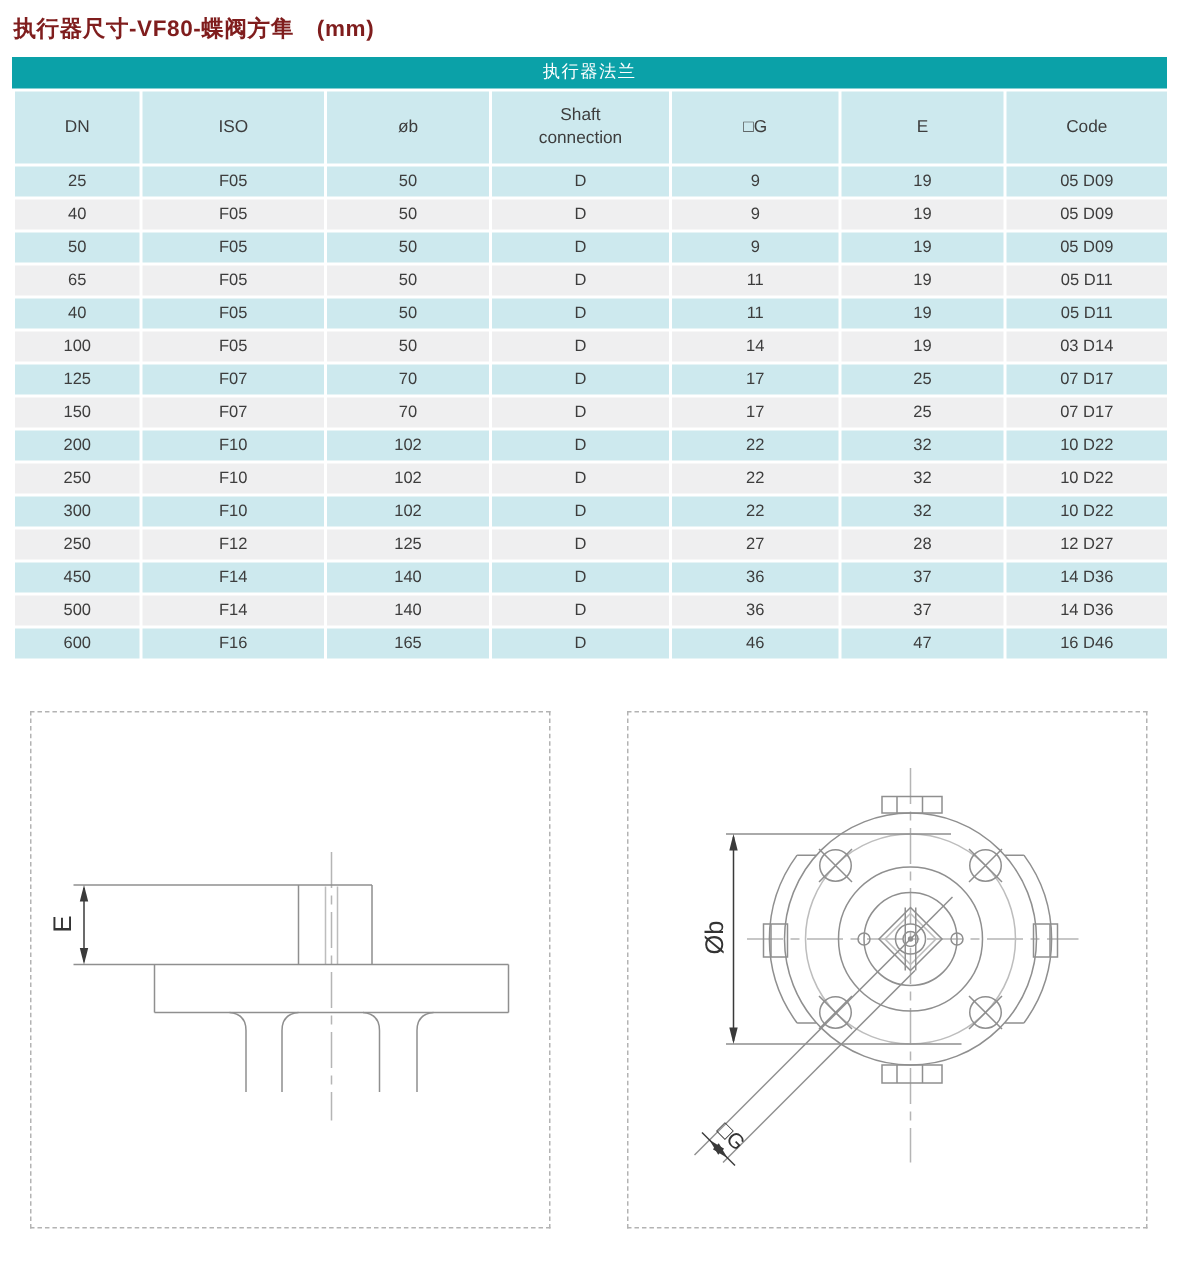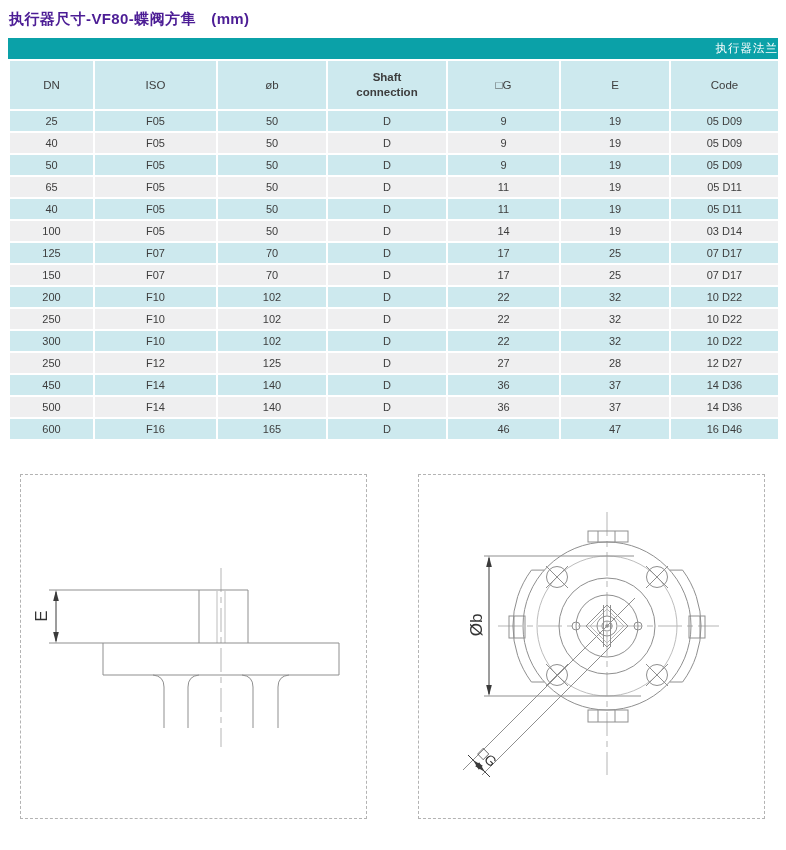--- a/index.html
+++ b/index.html
@@ -1,28 +1,28 @@
 <!DOCTYPE html>
 <html><head>
 <meta charset="utf-8">
 <style>
   html,body{margin:0;padding:0;background:#fff;}
   body{width:786px;height:850px;font-family:"Liberation Sans",sans-serif;overflow:hidden;}
   .page{padding:6px 8px 0 8px;}
-  .title{font-size:15px;font-weight:bold;color:#4c1d95;margin:4px 0 9px 1px;letter-spacing:.4px;}
+  .title{font-size:15px;font-weight:bold;color:#7f1d1d;margin:4px 0 9px 1px;letter-spacing:.4px;}
   .caption-bar{width:770px;height:21px;line-height:21px;background:#0BA1A8;color:#fff;
-    font-size:11.5px;text-align:right;letter-spacing:1px;}
+    font-size:11.5px;text-align:center;letter-spacing:1px;}
   table.flange{width:770px;border-collapse:separate;border-spacing:2px;table-layout:fixed;
     margin-top:0;}
   table.flange th{background:#CDE9EE;font-weight:normal;font-size:11.5px;color:#3d3d3d;
     height:48px;padding:0;text-align:center;}
   table.flange td{font-size:11px;color:#3d3d3d;text-align:center;height:18px;padding:1px 0;}
   tbody tr:nth-child(odd) td{background:#CDE9EE;}
   tbody tr:nth-child(even) td{background:#EFEFF0;}
-  .th-line{display:block;line-height:15px;font-weight:bold;}
+  .th-line{display:block;line-height:15px;}
   .drawings{display:flex;gap:51px;margin:33px 0 0 12px;}
   .draw-box{width:347px;height:345px;border:1px dashed #b3b3b3;box-sizing:border-box;background:#fff;}
   .draw-box svg{display:block;}
   .geo{stroke:#8f8f8f;stroke-width:1;fill:none;}
   .lite{stroke:#bdbdbd;stroke-width:1;fill:none;}
   .cl{stroke:#b5b5b5;stroke-width:1;fill:none;stroke-dasharray:24 5 6 5;}
   .dim{stroke:#3a3a3a;stroke-width:1;fill:none;}
   .arr{fill:#3a3a3a;stroke:none;}
   .dimlabel{fill:#333;font-size:17px;font-family:"Liberation Sans",sans-serif;}
   .dimlabel-sm{fill:#333;font-size:14px;font-family:"Liberation Sans",sans-serif;}

